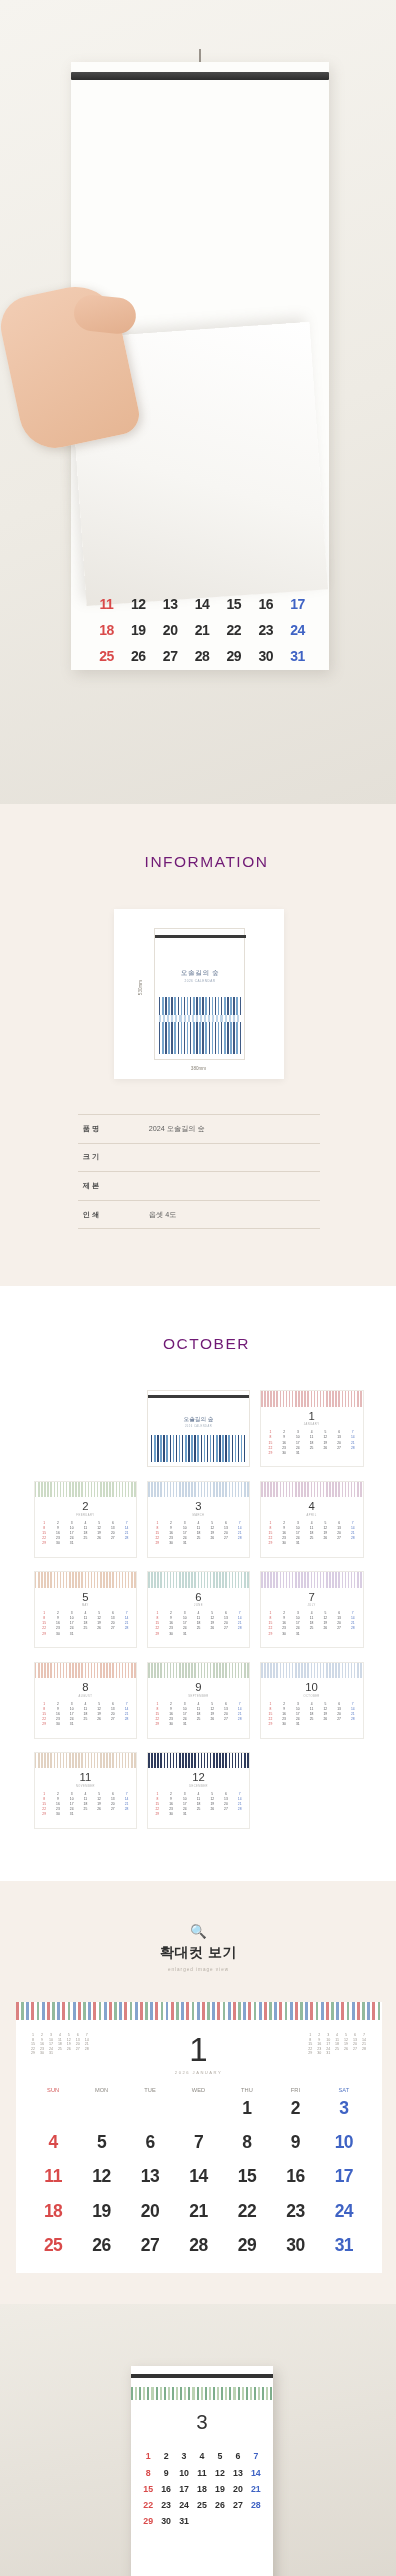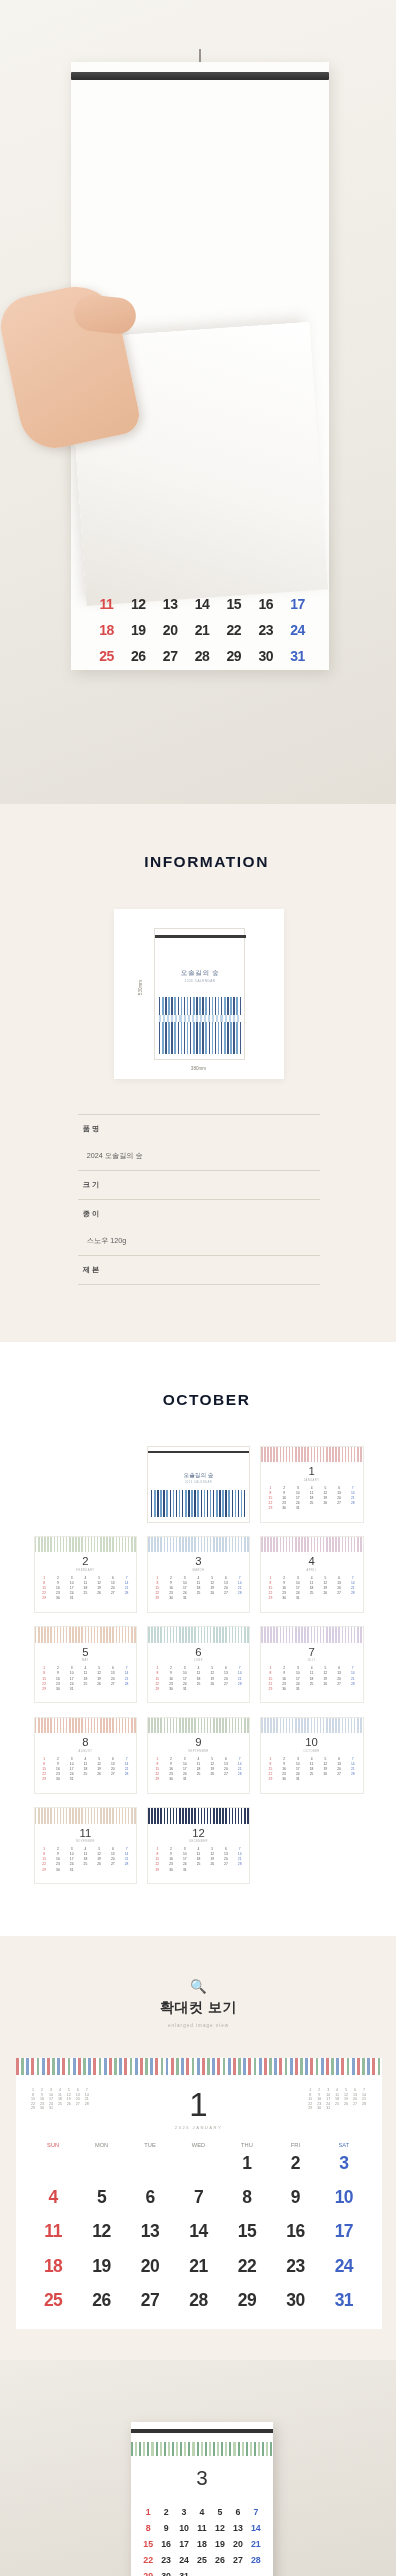--- a/index.html
+++ b/index.html
@@ -83,23 +83,23 @@
   .hero-grid span.sat { color: #3f63c4; }
 
   
   .info {
     background: #f6f0ea;
     padding: 49px 0 57px;
     text-align: center;
   }
   .sec-title {
     font-size: 15.5px;
-    font-weight: 700;
+    font-weight: 400;
     letter-spacing: 1.5px;
-    color: #0f172a;
+    color: #701a75;
     margin-left: 16px;
   }
   .info-photo {
     margin: 38px auto 0;
     width: 170px; height: 170px;
     background: #ffffff;
     position: relative;
     box-shadow: 0 2.1px 7.2px rgba(0,0,0,.06);
   }
   .mini-cal {
@@ -143,21 +143,20 @@
   }
   .spec {
     margin: 35px auto 0;
     width: 242px;
     border-top: 0.5px solid #ddd4c9;
   }
   .spec-row {
     display: flex;
     border-bottom: 0.5px solid #ddd4c9;
     font-size: 7.2px;
-    flex-direction: column;
   }
   .spec-key {
     width: 62px;
     padding: 8.8px 0 8.8px 5.2px;
     text-align: left;
     font-weight: 700;
     color: #4a4a4a;
     letter-spacing: 2.1px;
   }
   .spec-val {
@@ -344,25 +343,25 @@
 
     <div class="spec" id="spec-table">
         <div class="spec-row">
           <div class="spec-key">품명</div>
           <div class="spec-val">2024 오솔길의 숲</div>
         </div>
         <div class="spec-row">
           <div class="spec-key">크기</div>
         </div>
         <div class="spec-row">
-          <div class="spec-key">종이</div>
-          <div class="spec-val">스노우 120g</div>
+          <div class="spec-key">제본</div>
         </div>
         <div class="spec-row">
-          <div class="spec-key">제본</div>
+          <div class="spec-key">인쇄</div>
+          <div class="spec-val">옵셋 4도</div>
         </div>
       </div>
   </section>
 
   <section class="contents">
     <h2 class="sec-title">OCTOBER</h2>
     <div class="month-grid" id="month-grid">
       <div class="cover-card">
         <div class="cc-bar"></div>
         <div class="cc-t">오솔길의 숲</div>

